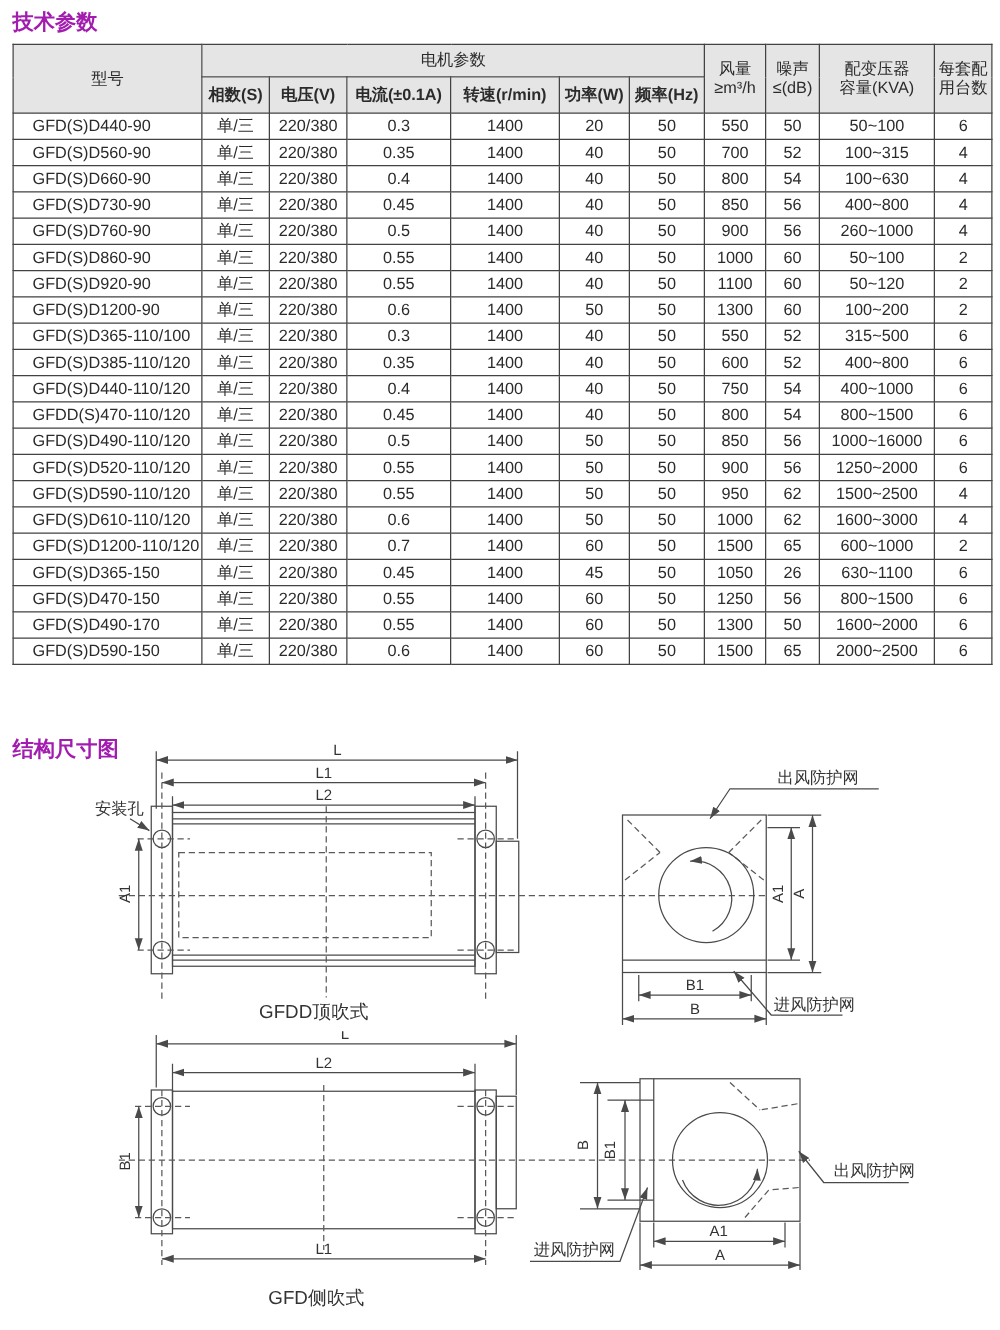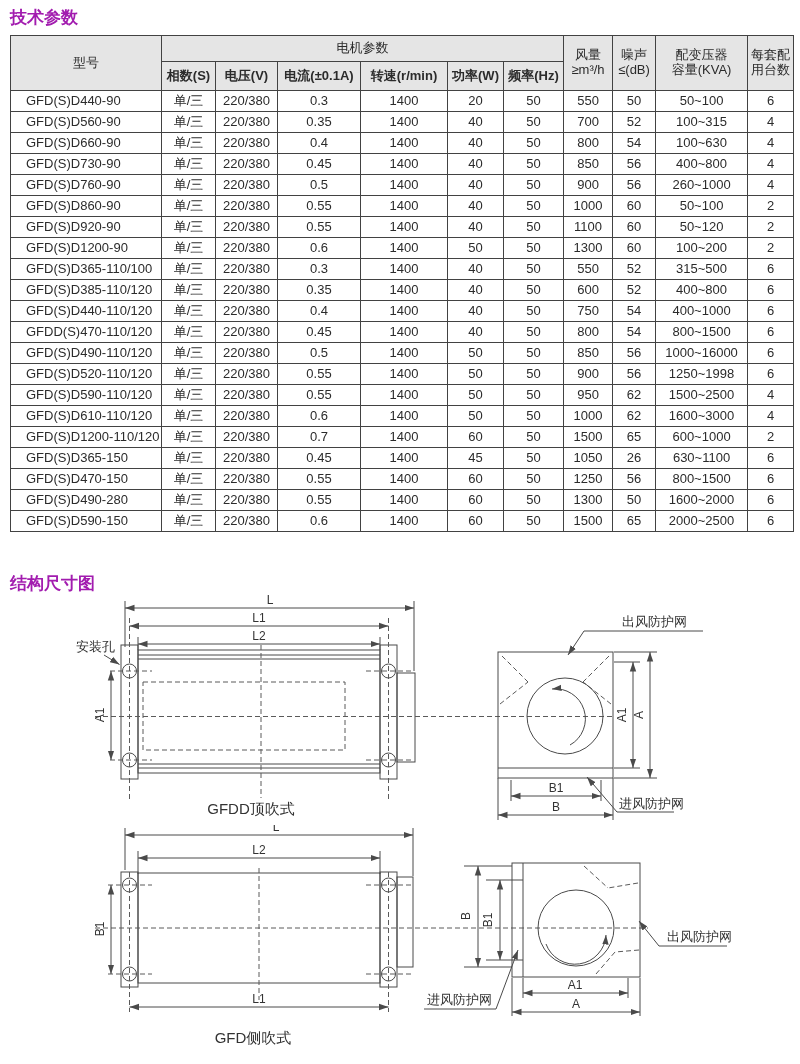--- a/index.html
+++ b/index.html
@@ -3,21 +3,21 @@
 <meta charset="utf-8">
 <style>
   html,body{margin:0;padding:0;}
   body{
     width:800px;height:1064px;position:relative;background:#ffffff;
     font-family:"Liberation Sans","DejaVu Sans",sans-serif;color:#2b2b2b;
     overflow:hidden;
   }
   .sec-title{position:absolute;left:10px;font-size:17px;font-weight:bold;color:#a21caf;}
   #title-tech{top:6px;}
-  #title-struct{top:572px;}
+  #title-struct{top:588px;}
 
   table.spec{
     position:absolute;left:10px;top:35px;width:783px;
     border-collapse:collapse;table-layout:fixed;
   }
   table.spec th,table.spec td{
     border:1px solid #424242;font-size:13px;font-weight:400;
     text-align:center;vertical-align:middle;padding:0;line-height:1.15;
     color:#2b2b2b;overflow:hidden;white-space:nowrap;
   }
@@ -247,21 +247,21 @@
       <tr>
         <td class="model">GFD(S)D520-110/120</td>
         <td>单/三</td>
         <td>220/380</td>
         <td>0.55</td>
         <td>1400</td>
         <td>50</td>
         <td>50</td>
         <td>900</td>
         <td>56</td>
-        <td>1250~1998</td>
+        <td>1250~2000</td>
         <td>6</td>
       </tr>
       <tr>
         <td class="model">GFD(S)D590-110/120</td>
         <td>单/三</td>
         <td>220/380</td>
         <td>0.55</td>
         <td>1400</td>
         <td>50</td>
         <td>50</td>
@@ -316,21 +316,21 @@
         <td>0.55</td>
         <td>1400</td>
         <td>60</td>
         <td>50</td>
         <td>1250</td>
         <td>56</td>
         <td>800~1500</td>
         <td>6</td>
       </tr>
       <tr>
-        <td class="model">GFD(S)D490-280</td>
+        <td class="model">GFD(S)D490-170</td>
         <td>单/三</td>
         <td>220/380</td>
         <td>0.55</td>
         <td>1400</td>
         <td>60</td>
         <td>50</td>
         <td>1300</td>
         <td>50</td>
         <td>1600~2000</td>
         <td>6</td>

